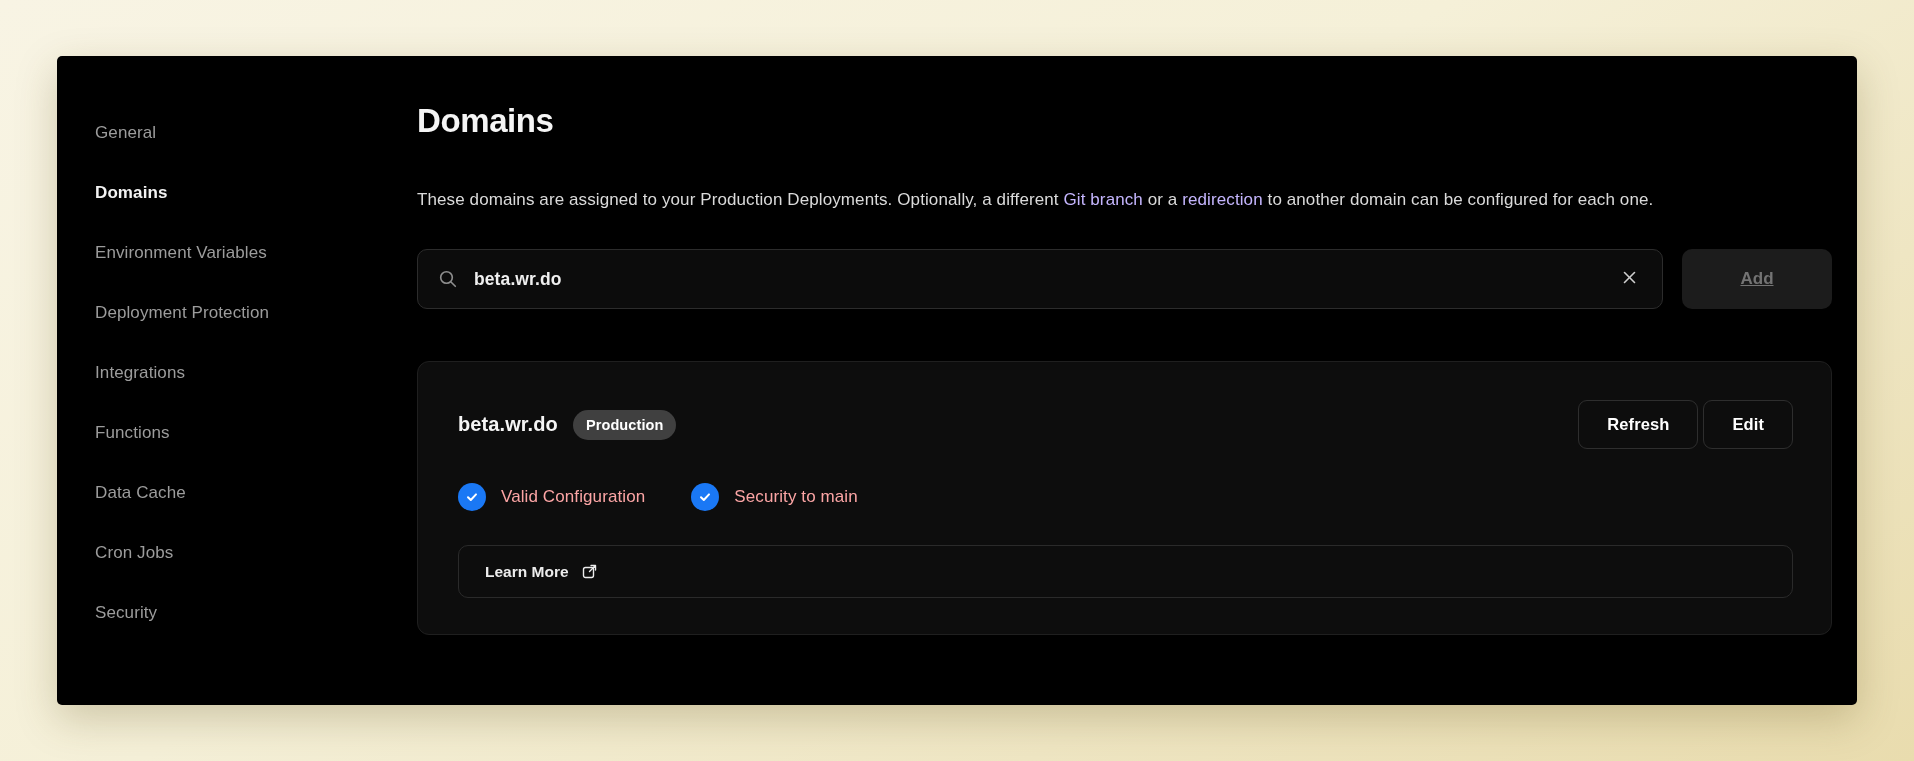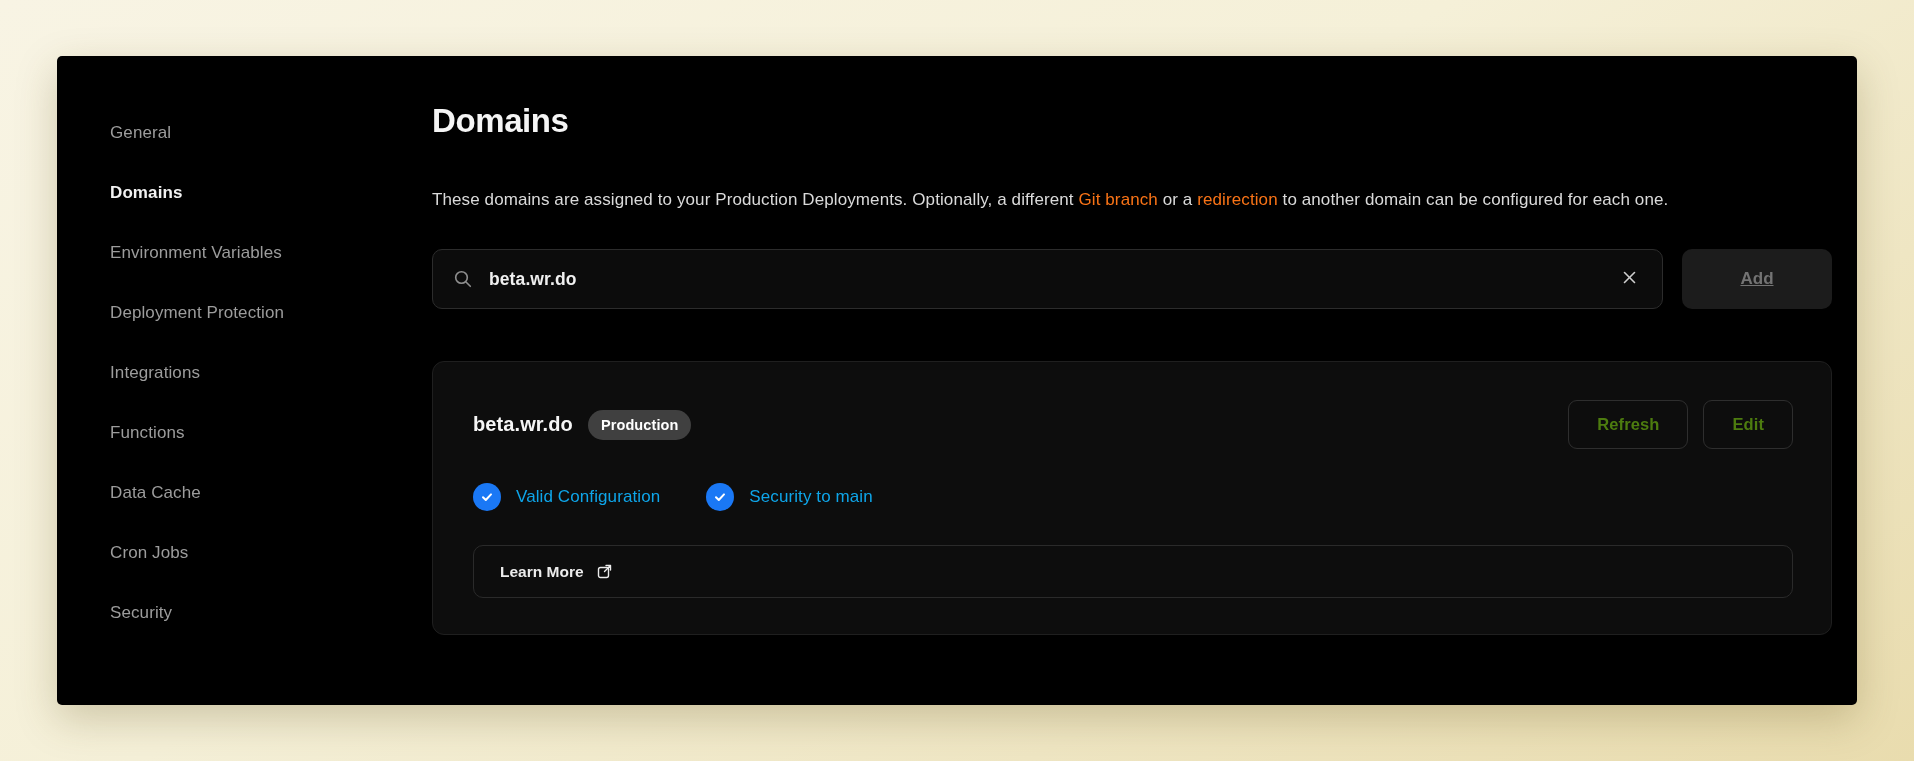--- a/index.html
+++ b/index.html
@@ -6,40 +6,40 @@
   body{
     width:1914px;height:761px;overflow:hidden;
     font-family:"Liberation Sans","DejaVu Sans",sans-serif;
     background:linear-gradient(150deg,#f8f4e4 0%,#f5f0d8 45%,#e9dcae 100%);
     position:relative;
   }
   .panel{
     position:absolute;left:57px;top:56px;width:1800px;height:649px;
     background:#000;border-radius:5px;
     box-shadow:0 14px 40px rgba(90,75,20,.25);
-    display:flex;box-sizing:border-box;padding-left:15px;
+    display:flex;box-sizing:border-box;
   }
   
   .sidebar{width:360px;box-sizing:border-box;padding:47px 0 0 38px;flex:0 0 auto;}
   .nav-item{
     height:60px;display:flex;align-items:center;
     font-size:17px;color:#9c9c9c;cursor:pointer;letter-spacing:.1px;
   }
   .nav-item.active{color:#f2f2f2;font-weight:700;}
   
   .main{flex:1;box-sizing:border-box;padding:44px 25px 0 0;}
   .page-title{
     margin:0;font-size:33px;line-height:42px;font-weight:700;
     color:#f5f5f5;letter-spacing:-.4px;
   }
   .description{
     margin-top:40px;font-size:17px;line-height:35px;color:#dadada;
     letter-spacing:.1px;max-width:1420px;
   }
-  .description a{color:#f97316;text-decoration:none;cursor:pointer;}
+  .description a{color:#c4b5fd;text-decoration:none;cursor:pointer;}
   
   .search-row{margin-top:32px;display:flex;gap:19px;}
   .search-box{
     flex:1;height:60px;box-sizing:border-box;
     background:#0c0c0c;border:1px solid #2c2c2c;border-radius:10px;
     display:flex;align-items:center;padding:0 20px;gap:14px;
   }
   .search-box svg{flex:0 0 auto;}
   .search-box input{
     flex:1;background:transparent;border:none;outline:none;
@@ -63,32 +63,32 @@
   }
   .card-row1{display:flex;align-items:center;height:49px;}
   .domain-name{font-size:20px;font-weight:700;color:#f5f5f5;letter-spacing:.1px;}
   .badge{
     margin-left:15px;height:30px;display:inline-flex;align-items:center;
     padding:0 13px;border-radius:15px;background:#404040;
     color:#fff;font-size:14.5px;font-weight:600;letter-spacing:.1px;
   }
   .spacer{flex:1;}
   .card-btn{
-    height:49px;padding:0 28px;margin-left:15px;cursor:pointer;
+    height:49px;padding:0 28px;margin-left:5px;cursor:pointer;
     background:transparent;border:1px solid #2e2e2e;border-radius:9px;
-    color:#4d7c0f;font-size:16.5px;font-weight:700;
+    color:#ffffff;font-size:16.5px;font-weight:700;
     font-family:"Liberation Sans","DejaVu Sans",sans-serif;letter-spacing:.1px;
   }
   .checks-row{margin-top:33px;display:flex;align-items:center;gap:46px;height:30px;}
   .check-item{display:flex;align-items:center;gap:15px;}
   .check-circle{
     width:28px;height:28px;border-radius:50%;background:#1a78f5;
     display:flex;align-items:center;justify-content:center;flex:0 0 auto;
   }
-  .check-label{font-size:17px;color:#0ea5e9;letter-spacing:.1px;}
+  .check-label{font-size:17px;color:#fca5a5;letter-spacing:.1px;}
   .notice-box{
     margin-top:33px;box-sizing:border-box;height:53px;
     border:1px solid #2a2a2a;border-radius:10px;
     display:flex;align-items:center;padding:0 20px;
   }
   .notice-text{font-size:15.5px;color:#b8b8b8;letter-spacing:.1px;}
   .notice-link{
     margin-left:6px;font-size:15.5px;font-weight:700;color:#ececec;
     text-decoration:none;cursor:pointer;display:inline-flex;align-items:center;gap:13px;
   }

